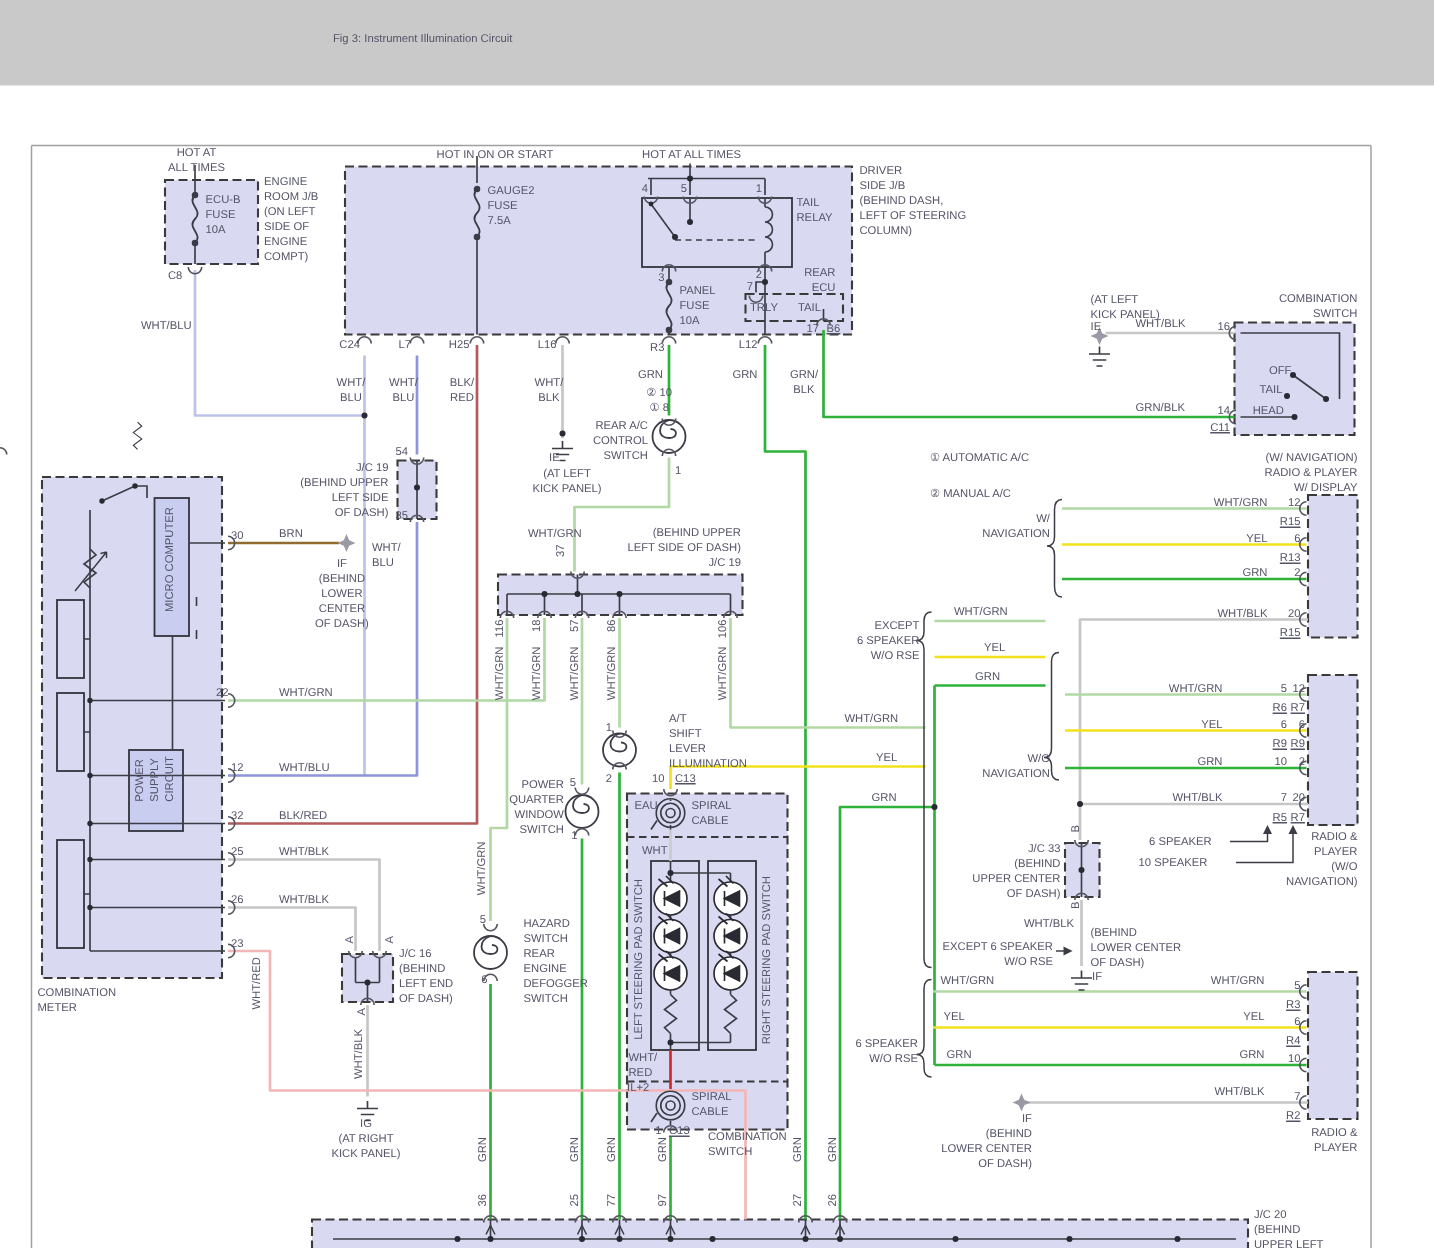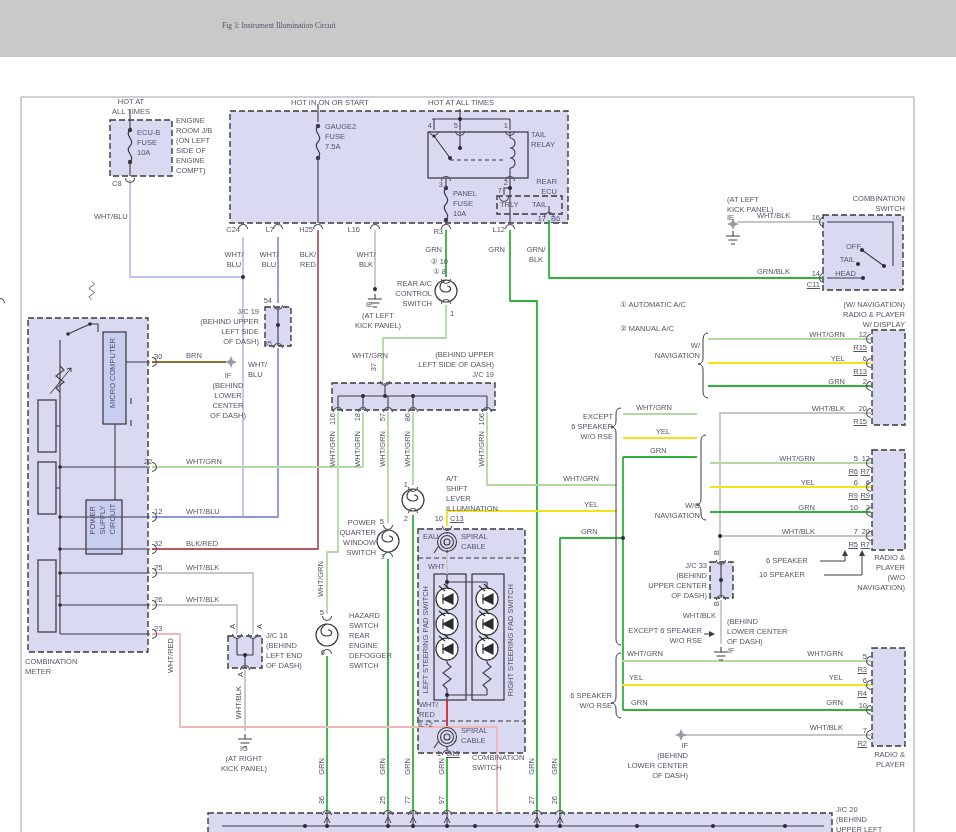--- a/index.html
+++ b/index.html
@@ -12,21 +12,21 @@
   .ra  { transform:translateX(-100%); text-align:right; }
   .ca  { transform:translateX(-50%); text-align:center; }
   .vl  { writing-mode:vertical-rl; transform:rotate(180deg); }
   .u   { text-decoration:underline; }
 </style>
 </head>
 <body>
 
 <div class="stage">
   <div class="header"></div>
-  <div class="title lbl" style="position:absolute;font-family:Liberation Serif, serif;">Fig 3: Instrument Illumination Circuit</div>
+  <div class="title lbl" style="position:absolute;">Fig 3: Instrument Illumination Circuit</div>
 
   <svg width="956" height="832" viewBox="0 0 956 832">
     <defs>
       <g id="fuse" stroke="#3c3c46" fill="none" stroke-width="1.2">
         <circle cx="0" cy="2" r="1.6" fill="#3c3c46"></circle>
         <path d="M0,2 C-6,8 6,12 0,18 C-6,24 6,28 0,34"></path>
         <circle cx="0" cy="34" r="1.6" fill="#3c3c46"></circle>
       </g>
       <g id="gnd" stroke="#3c3c46" fill="none" stroke-width="1.1">
         <path d="M0,0 V5 M-7,5 H7 M-4.5,9 H4.5 M-2,13 H2"></path>
@@ -404,24 +404,29 @@
   <span class="lbl" style="left:453px;top:189px">PANEL
 FUSE
 10A</span>
   <span class="lbl ra" style="left:557px;top:177px">REAR
 ECU</span>
   <span class="lbl" style="left:500px;top:200px">TRLY</span>
   <span class="lbl" style="left:532px;top:200px">TAIL</span>
   <span class="lbl ra" style="left:502px;top:186px">7</span>
   <span class="lbl ra" style="left:546px;top:214px">17</span>
   <span class="lbl u" style="left:551px;top:214px">B6</span>
+  <span class="lbl" style="left:573px;top:109px">DRIVER
+SIDE J/B
+(BEHIND DASH,
+LEFT OF STEERING
+COLUMN)</span>
   <span class="lbl ra" style="left:240px;top:225px">C24</span>
   <span class="lbl ra" style="left:274px;top:225px">L7</span>
   <span class="lbl ra" style="left:313px;top:225px">H25</span>
-  <span class="lbl ra" style="left:360px;top:225px">L16</span>
+  <span class="lbl ra" style="left:371px;top:225px">L16</span>
   <span class="lbl ra" style="left:443px;top:227px">R3</span>
   <span class="lbl ra" style="left:505px;top:225px">L12</span>
   <span class="lbl ca" style="left:234px;top:250px">WHT/
 BLU</span>
   <span class="lbl ca" style="left:269px;top:250px">WHT/
 BLU</span>
   <span class="lbl ca" style="left:308px;top:250px">BLK/
 RED</span>
   <span class="lbl ca" style="left:366px;top:250px">WHT/
 BLK</span>

